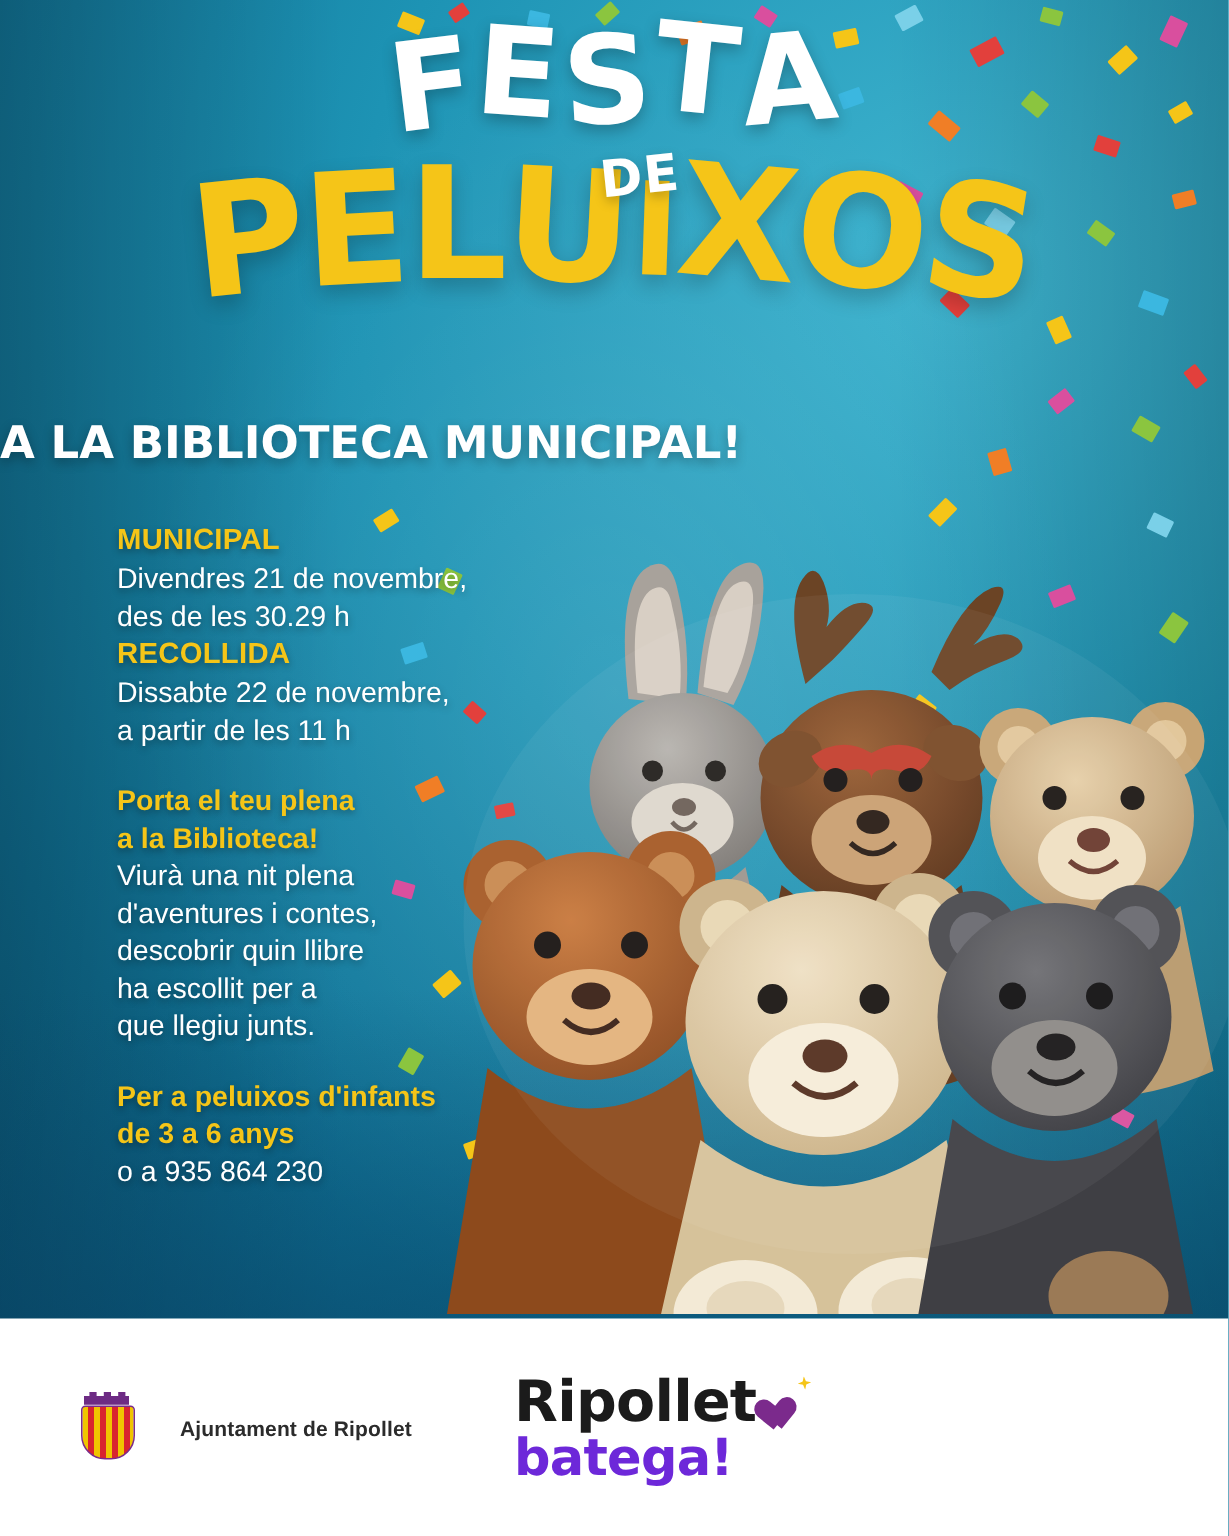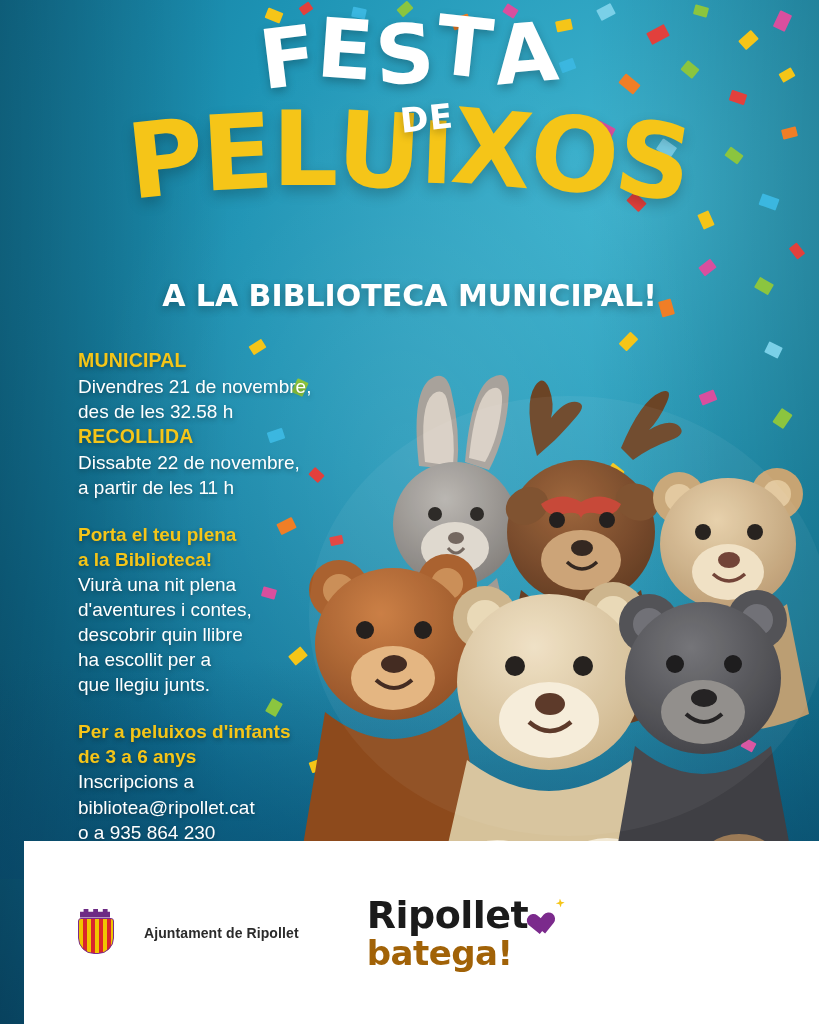--- a/index.html
+++ b/index.html
@@ -113,21 +113,21 @@
   .peluixos .p4 { transform: rotate(3deg) translateY(0px); }
   .peluixos .p5 { transform: rotate(2deg) translateY(-4px); font-size: 86px; }
   .peluixos .p6 { transform: rotate(5deg) translateY(-2px); }
   .peluixos .p7 { transform: rotate(7deg) translateY(4px); }
   .peluixos .p8 { transform: rotate(9deg) translateY(10px); }
 
   .subtitle {
     position: absolute;
     left: 0; right: 0;
     top: 278px;
-    text-align: center;
+    text-align: left;
     font-family: "DejaVu Sans", sans-serif;
     font-weight: bold;
     font-size: 30px;
     letter-spacing: 0px;
     color: #ffffff;
     text-shadow: 0 3px 8px rgba(0,0,0,0.3);
     z-index: 5;
   }
 
   
@@ -162,24 +162,23 @@
     bottom: 148px;
     width: 560px;
     height: 560px;
     z-index: 4;
   }
 
   
   .footer {
     position: absolute;
     left: 0; right: 0; bottom: 0;
-    height: 183px;
+    height: 145px;
     background: #ffffff;
     z-index: 10;
-    margin-left: 24px;
   }
   .footer-inner {
     position: absolute;
     left: 52px;
     top: 50%;
     transform: translateY(-50%);
     display: flex;
     align-items: center;
     gap: 28px;
   }
@@ -251,21 +250,21 @@
     position: absolute;
     right: -6px; top: -2px;
     width: 9px; height: 9px;
     background: #f5c518;
     clip-path: polygon(50% 0, 62% 38%, 100% 50%, 62% 62%, 50% 100%, 38% 62%, 0 50%, 38% 38%);
   }
   .brand-batega {
     font-family: "DejaVu Sans", sans-serif;
     font-weight: bold;
     font-size: 34px;
-    color: #a16207;
+    color: #6d28d9;
     letter-spacing: -0.5px;
     margin-top: 2px;
   }
 </style>
 </head>
 <body>
 
 <div class="poster">
 
   <div class="bg"></div>
@@ -462,40 +461,39 @@
         <ellipse cx="470" cy="548" rx="40" ry="30" fill="#9b7a56"></ellipse>
       </g>
 
       <ellipse cx="300" cy="300" rx="260" ry="220" fill="rgba(255,255,255,0.05)"></ellipse>
     </svg>
   </div>
 
   <div class="info">
     <p class="head">MUNICIPAL</p>
     <p>Divendres 21 de novembre,</p>
-    <p>des de les 32.58 h</p>
+    <p>des de les 30.29 h</p>
     <p class="head">RECOLLIDA</p>
     <p>Dissabte 22 de novembre,</p>
     <p>a partir de les 11 h</p>
 
     <div class="block-gap"></div>
 
     <p class="yellow-bold">Porta el teu plena</p>
     <p class="yellow-bold">a la Biblioteca!</p>
     <p>Viurà una nit plena</p>
     <p>d'aventures i contes,</p>
     <p>descobrir quin llibre</p>
     <p>ha escollit per a</p>
     <p>que llegiu junts.</p>
 
     <div class="block-gap"></div>
 
     <p class="yellow-bold">Per a peluixos d'infants</p>
     <p class="yellow-bold">de 3 a 6 anys</p>
-    <p>Inscripcions a bibliotea@ripollet.cat</p>
     <p>o a 935 864 230</p>
   </div>
 
   <div class="footer">
     <div class="footer-inner">
       <div class="crest">
         <div class="crest-crown"></div>
         <div class="crest-shield"></div>
         <div class="crest-outline"></div>
       </div>

